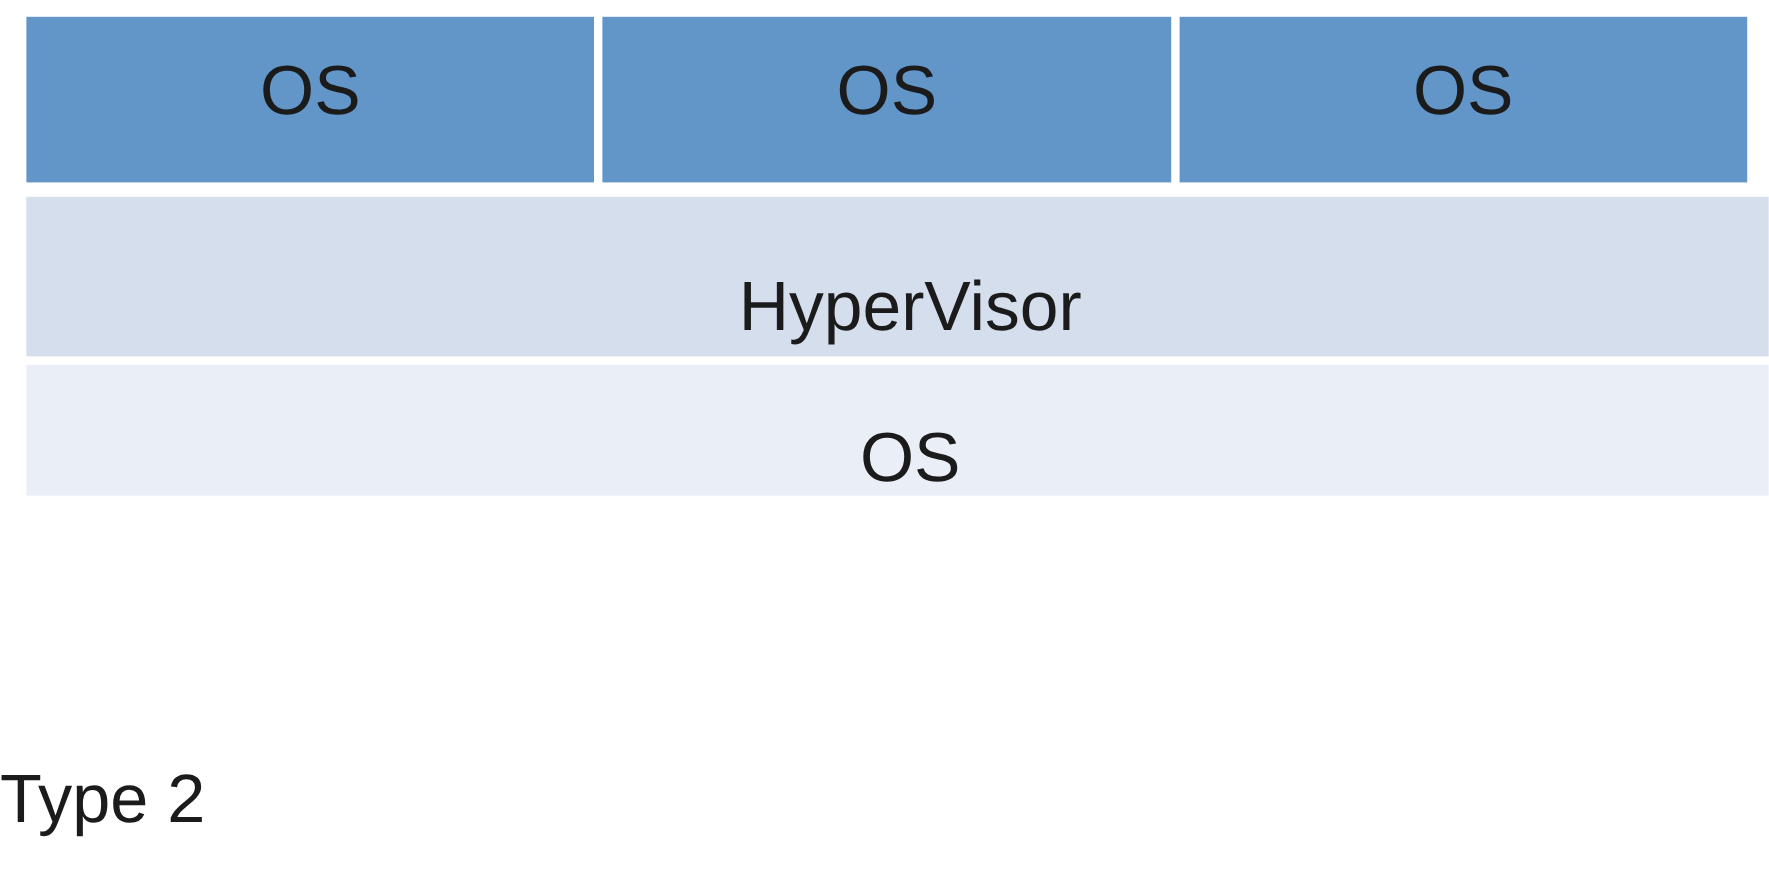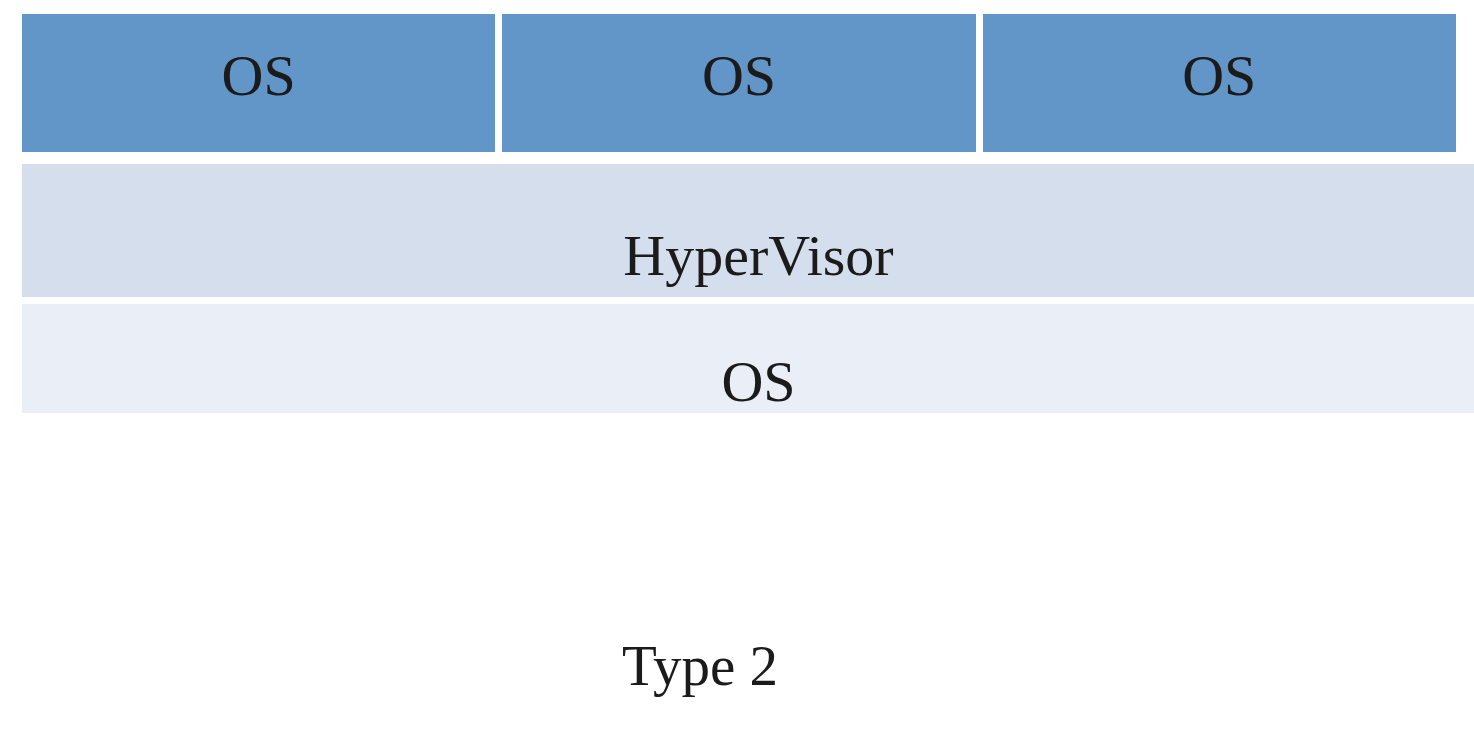--- a/index.html
+++ b/index.html
@@ -5,21 +5,21 @@
   html, body {
     margin: 0;
     padding: 0;
     background: #ffffff;
   }
   .canvas {
     position: relative;
     width: 1474px;
     height: 738px;
     background: var(--background, #ffffff);
-    font-family: Liberation Serif, serif;
+    font-family: Liberation Sans, sans-serif;
     color: var(--text, #1b1b1b);
     overflow: hidden;
   }
   .guest-row {
     position: absolute;
     left: 22px;
     top: 14px;
     width: 1434px;
     height: 138px;
     display: flex;
@@ -65,21 +65,20 @@
     font-size: 58px;
     line-height: 1;
     letter-spacing: 0px;
     white-space: nowrap;
   }
   .caption {
     position: absolute;
     left: 0;
     top: 616px;
     width: 1400px;
-    text-align: center;
     font-size: 57px;
     line-height: 100px;
     white-space: nowrap;
   }
 </style>
 </head>
 <body>
 
 <div class="canvas">
 

